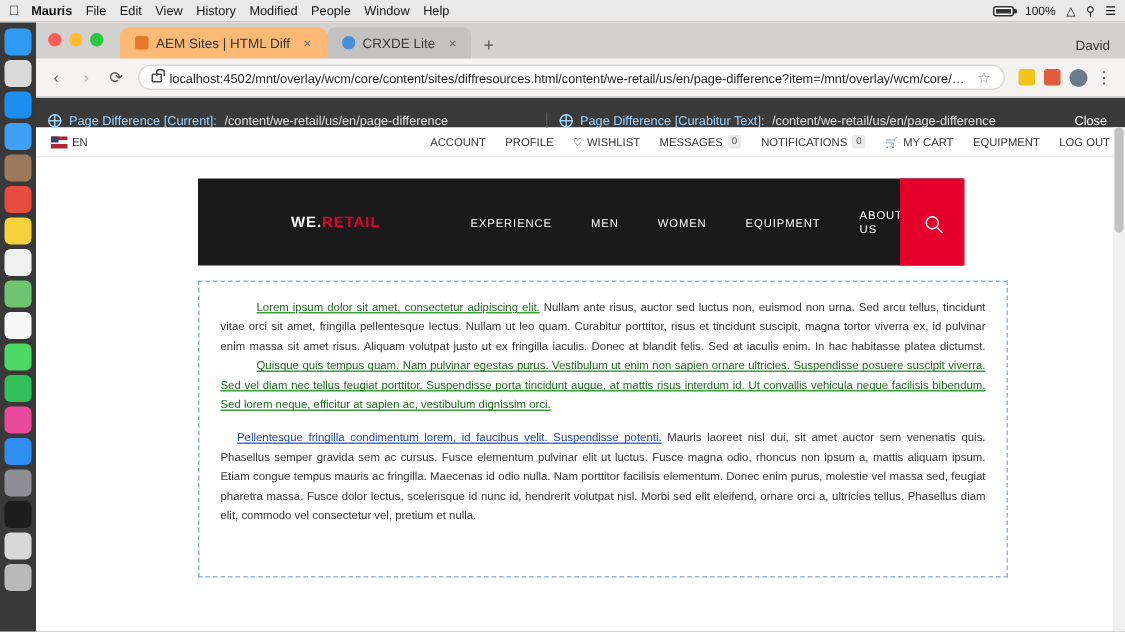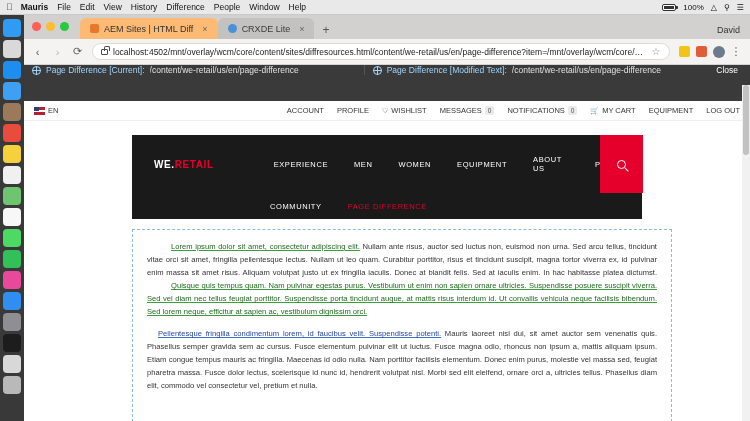--- a/index.html
+++ b/index.html
@@ -82,21 +82,21 @@
   .tb-icons { display:flex; align-items:center; gap:6px; }
   .ext { width:11px; height:11px; border-radius:2px; }
   .avatar-sm { width:12px; height:12px; border-radius:50%; background:#6b7b8c; }
   .kebab { font-size:11px; color:#555; letter-spacing:0.5px; }
 
   
   .page { position:relative; background:#fff; height:356px; overflow:hidden; }
 
   
   .diffbar {
-    height:36px; background:#3a3a3a; color:#dcdcdc; display:flex; align-items:flex-start;
+    height:20px; background:#3a3a3a; color:#dcdcdc; display:flex; align-items:flex-end;
     font-size:8.5px;
   }
   .diffhalf { flex:1; display:flex; align-items:center; gap:5px; padding-left:8px; overflow:hidden; white-space:nowrap; }
   .diffhalf.second { border-left:1px solid #555; }
   .globe {
     width:9px; height:9px; border-radius:50%; border:1px solid #9fd4ff; position:relative; flex:0 0 auto;
   }
   .globe:before{content:"";position:absolute;left:3px;top:-1px;width:1px;height:9px;background:#9fd4ff;}
   .globe:after{content:"";position:absolute;left:-1px;top:3px;width:9px;height:1px;background:#9fd4ff;}
   .diff-label { color:#9fd4ff; }
@@ -112,21 +112,21 @@
   .flag { width:11px; height:8px; background:linear-gradient(180deg,#b22234 0 33%,#ffffff 33% 66%,#b22234 66% 100%); position:relative; }
   .flag:before{content:"";position:absolute;left:0;top:0;width:5px;height:4px;background:#3c3b6e;}
   .utilnav { margin-left:auto; display:flex; align-items:center; gap:13px; }
   .util-item { display:flex; align-items:center; gap:3px; white-space:nowrap; }
   .countbadge { background:#eaeaea; color:#555; font-size:6.5px; padding:1px 3px; border-radius:2px; }
   .heart { color:#333; font-size:7px; }
   .cartico { font-size:7px; }
 
   
   .sitehead { background:#fff; padding:14px 0 0 0; }
-  .navwrap { margin:0 108px 0 108px; background:#1a1a1a; height:58px; display:flex; align-items:center; position:relative; }
+  .navwrap { margin:0 108px 0 108px; background:#1a1a1a; height:58px; display:flex; align-items:center; position:relative;padding-left:40px; }
   .brand { color:#fff; font-size:10px; font-weight:bold; letter-spacing:0.6px; padding-left:22px; }
   .brand .red { color:#e4002b; }
   .mainnav { display:flex; align-items:center; gap:26px; margin-left:60px; }
   .mainnav a { color:#fff; font-size:7.5px; letter-spacing:0.6px; text-decoration:none; }
   .searchbtn {
     position:absolute; right:-1px; top:0; width:43px; height:58px; background:#e4002b;
     display:flex; align-items:center; justify-content:center;
   }
   .mag { width:9px; height:9px; border:1.4px solid #fff; border-radius:50%; position:relative; display:block;}
   .mag:after{content:"";position:absolute;right:-4px;bottom:-3px;width:5px;height:1.4px;background:#fff;transform:rotate(45deg);}
@@ -156,21 +156,21 @@
 
 <div class="screen">
 
   <div class="macbar">
     <span class="apple"></span>
     <span class="mi bold">Mauris</span>
     <span class="mi">File</span>
     <span class="mi">Edit</span>
     <span class="mi">View</span>
     <span class="mi">History</span>
-    <span class="mi">Difference</span>
+    <span class="mi">Modified</span>
     <span class="mi">People</span>
     <span class="mi">Window</span>
     <span class="mi">Help</span>
     <div class="right">
       <span class="batt">
           <i></i>
         </span>
       <span>100%</span>
       <span>△</span>
       <span>⚲</span>
@@ -243,21 +243,21 @@
     <div class="page">
 
       <div class="diffbar">
         <div class="diffhalf">
           <span class="globe"></span>
           <span class="diff-label">Page Difference [Current]:</span>
           <span class="diff-path">/content/we-retail/us/en/page-difference</span>
         </div>
         <div class="diffhalf second">
           <span class="globe"></span>
-          <span class="diff-label">Page Difference [Modified Text]:</span>
+          <span class="diff-label">Page Difference [Curabitur Text]:</span>
           <span class="diff-path">/content/we-retail/us/en/page-difference</span>
         </div>
         <div class="closebtn">Close</div>
       </div>
 
       <div class="utilbar">
         <div class="flagbox">
           <span class="flag"></span>
           <span>EN</span>
         </div>
@@ -303,24 +303,20 @@
             <a href="#">MEN</a>
             <a href="#">WOMEN</a>
             <a href="#">EQUIPMENT</a>
             <a href="#">ABOUT US</a>
             <a href="#">PRODUCTS</a>
           </div>
           <div class="searchbtn">
             <span class="mag"></span>
           </div>
         </div>
-        <div class="subnav">
-          <a href="#">COMMUNITY</a>
-          <a href="#" class="active">PAGE DIFFERENCE</a>
-        </div>
       </div>
 
       <div class="contentarea">
         <p class="para">
           <span class="u-green">Lorem ipsum dolor sit amet, consectetur adipiscing elit.</span><span> Nullam ante risus, auctor sed luctus non, euismod non urna. Sed arcu tellus, tincidunt vitae orci sit amet, fringilla pellentesque lectus. Nullam ut leo quam. Curabitur porttitor, risus et tincidunt suscipit, magna tortor viverra ex, id pulvinar enim massa sit amet risus. Aliquam volutpat justo ut ex fringilla iaculis. Donec at blandit felis. Sed at iaculis enim. In hac habitasse platea dictumst. </span><span class="u-green">Quisque quis tempus quam. Nam pulvinar egestas purus. Vestibulum ut enim non sapien ornare ultricies. Suspendisse posuere suscipit viverra. Sed vel diam nec tellus feugiat porttitor. Suspendisse porta tincidunt augue, at mattis risus interdum id. Ut convallis vehicula neque facilisis bibendum. Sed lorem neque, efficitur at sapien ac, vestibulum dignissim orci.</span>
         </p>
         <p class="para">
           <span class="u-blue">Pellentesque fringilla condimentum lorem, id faucibus velit. Suspendisse potenti.</span><span> Mauris laoreet nisl dui, sit amet auctor sem venenatis quis. Phasellus semper gravida sem ac cursus. Fusce elementum pulvinar elit ut luctus. Fusce magna odio, rhoncus non ipsum a, mattis aliquam ipsum. Etiam congue tempus mauris ac fringilla. Maecenas id odio nulla. Nam porttitor facilisis elementum. Donec enim purus, molestie vel massa sed, feugiat pharetra massa. Fusce dolor lectus, scelerisque id nunc id, hendrerit volutpat nisl. Morbi sed elit eleifend, ornare orci a, ultricies tellus. Phasellus diam elit, commodo vel consectetur vel, pretium et nulla.</span>
         </p>
       </div>

